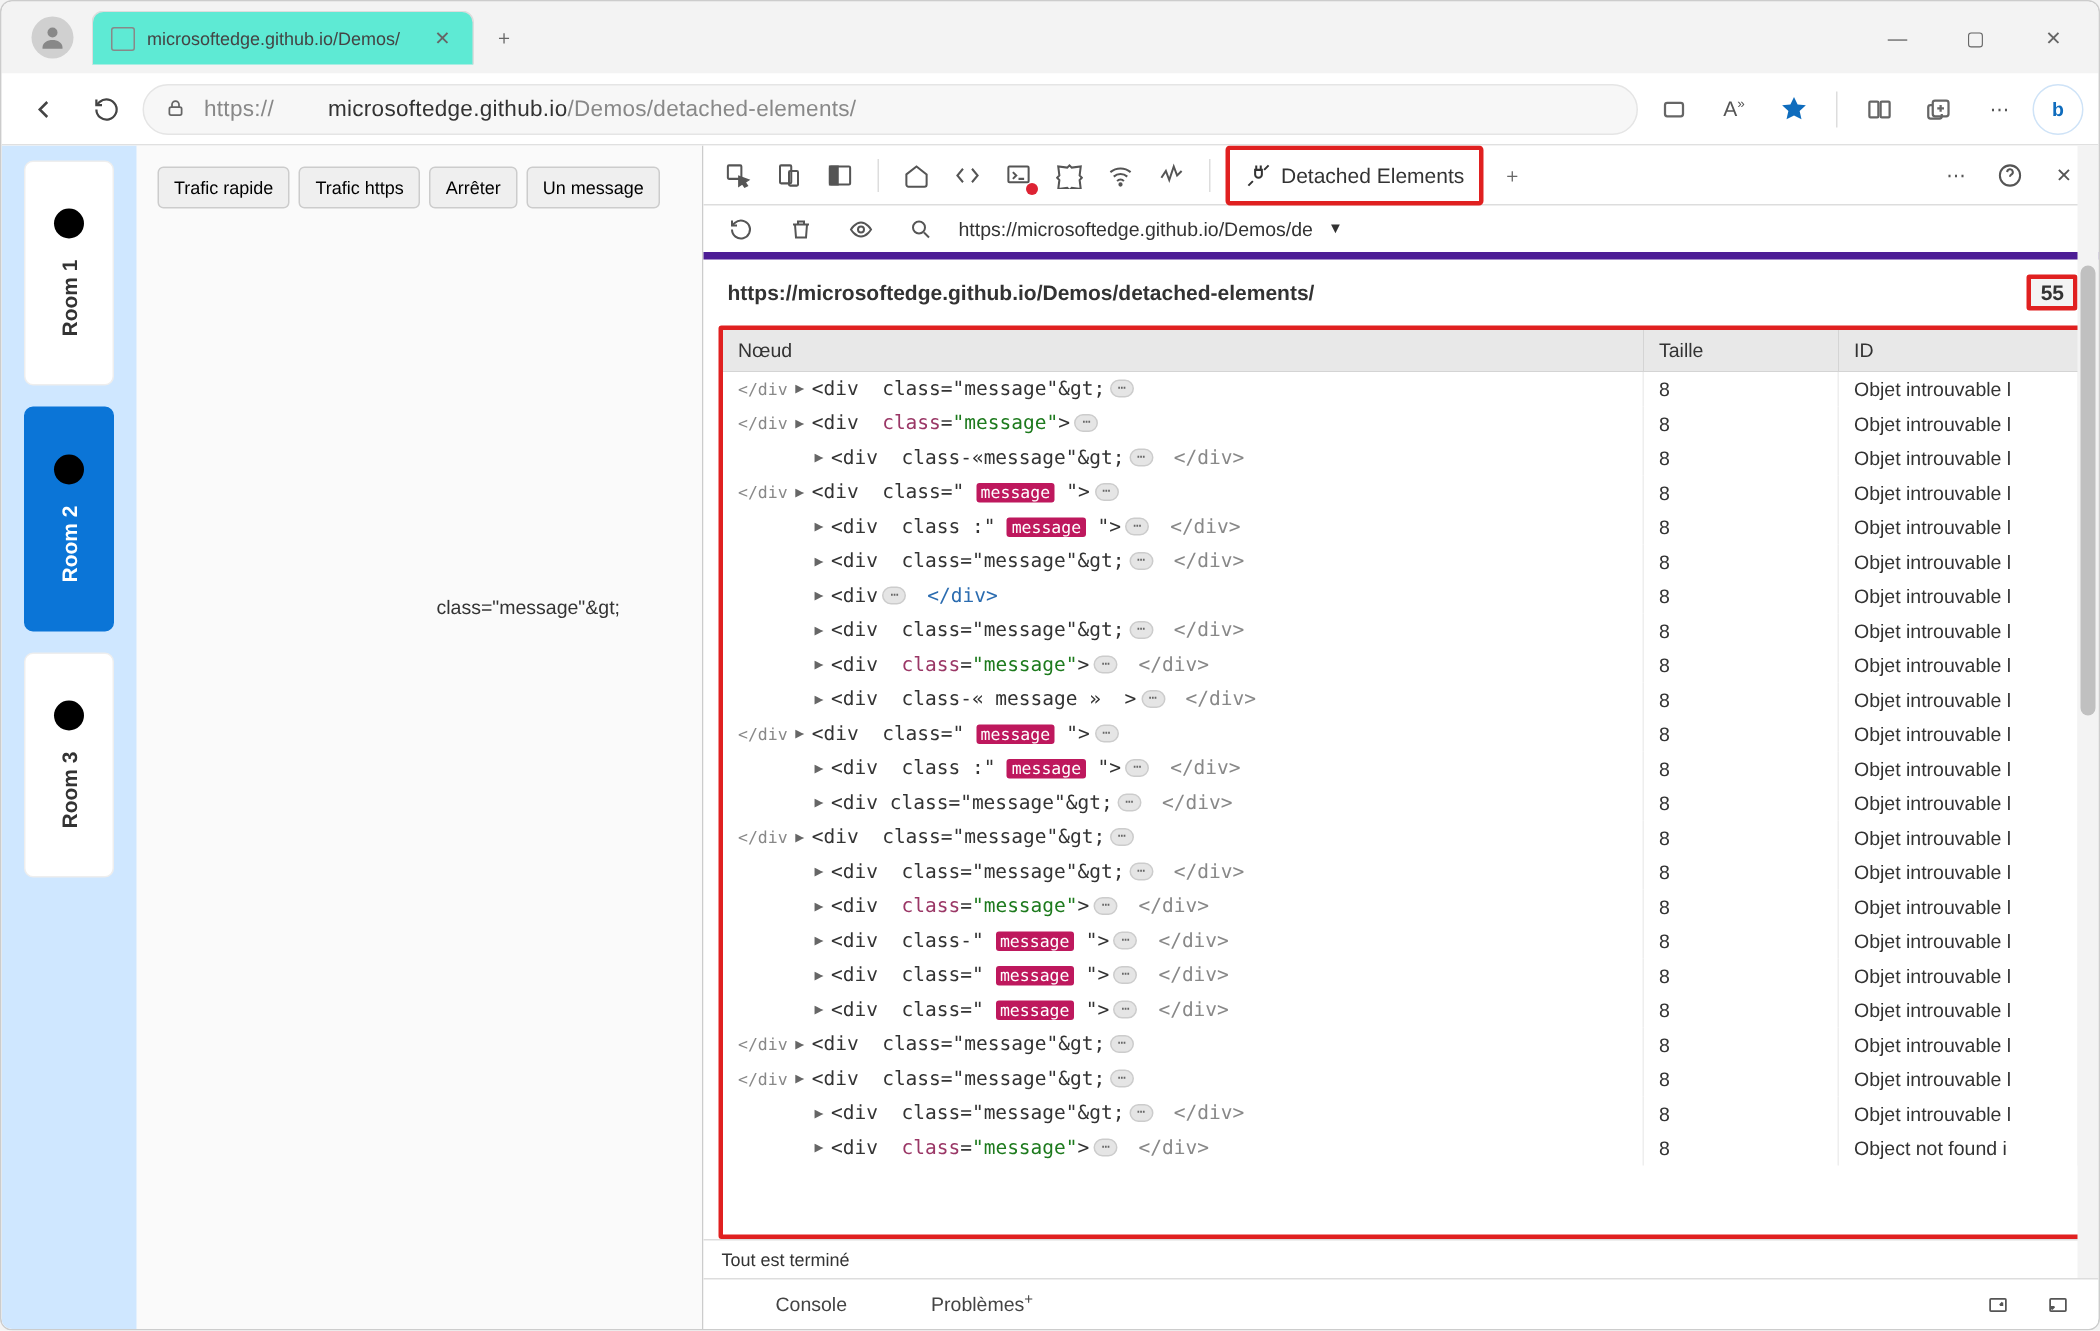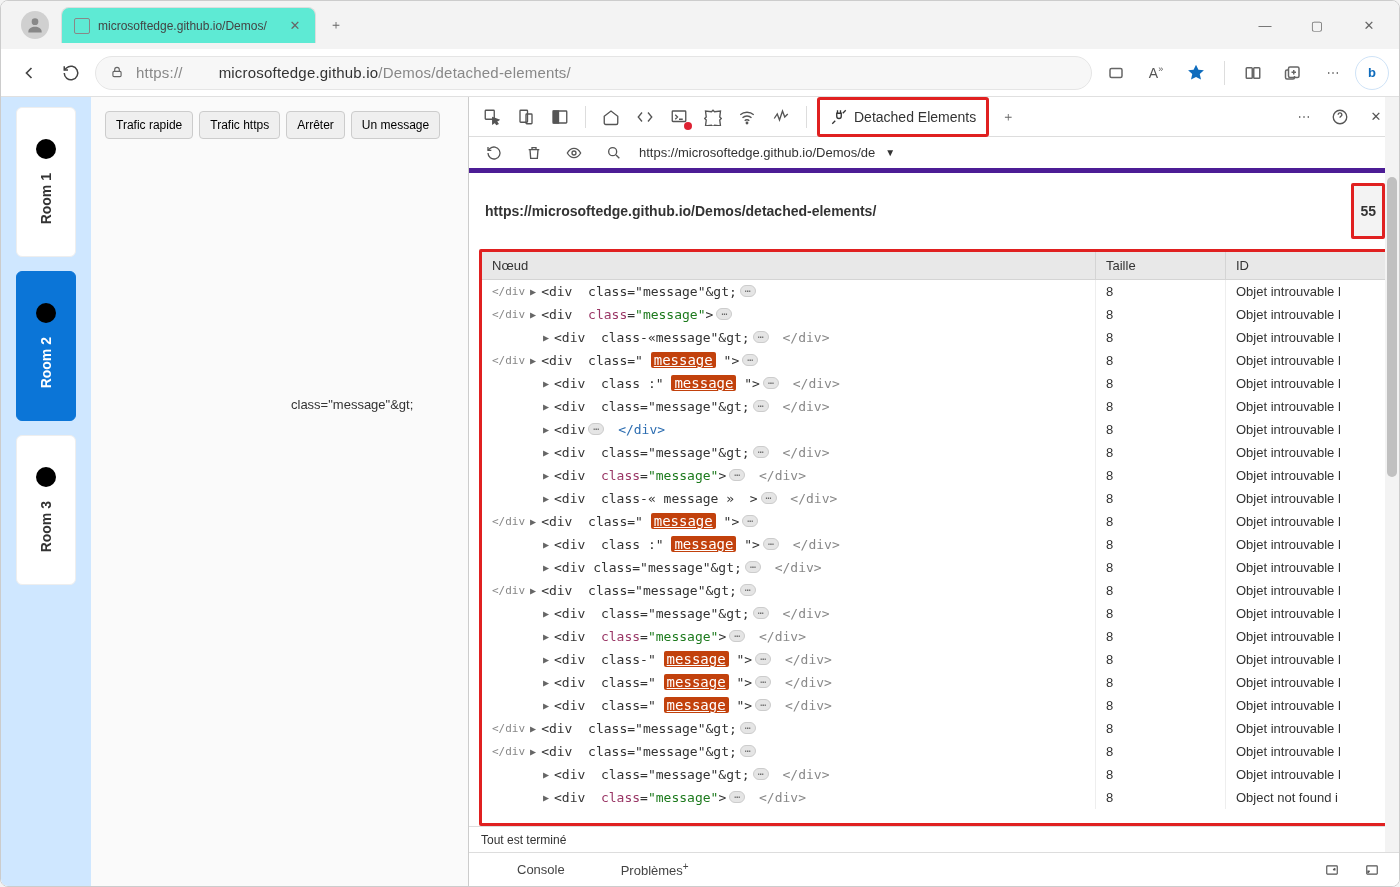--- a/index.html
+++ b/index.html
@@ -54,38 +54,38 @@
   .dt-tab.active-highlight { border: 3px solid #e02020; border-radius: 3px; height: 40px; }
   .dt-plus { width: 30px; height: 30px; display:flex;align-items:center;justify-content:center; color:#666; cursor:pointer;}
   .dt-right { margin-left: auto; display: flex; gap: 6px; }
 
   .dt-subbar { display: flex; align-items: center; height: 36px; border-bottom: 5px solid #4c1d95; padding: 0 10px; gap: 10px; color: #555; }
   .dt-subbar .url { font-size: 13px; color: #333; }
   .dropdown-caret { font-size: 10px; color: #333; }
 
   .dt-body { flex: 1; overflow: hidden; display:flex; flex-direction:column; }
   .panel-header { display: flex; align-items: center; padding: 10px 14px 10px 16px; font-size: 14px; font-weight: 600; }
-  .count-badge { margin-left: auto; border: 3px solid #e02020; padding: 17px 6px; font-weight: 600; font-size: 14px; border-radius: 2px; background: #f3f3f3; }
+  .count-badge { margin-left: auto; border: 3px solid #e02020; padding: 1px 6px; font-weight: 600; font-size: 14px; border-radius: 2px; background: #f3f3f3; }
 
   .table-wrap { margin: 0 10px 0 10px; border: 3px solid #e02020; border-radius: 2px; flex:1; overflow:hidden; position:relative;}
   .table-scroll { position:absolute; top:0; left:0; right:0; bottom:0; overflow-y:auto; }
   table.dt-table { width: 100%; border-collapse: collapse; font-size: 13px; }
   table.dt-table thead th { position: sticky; top:0; background: #e8e8e8; text-align: left; font-weight: 400; padding: 6px 10px; border-right: 1px solid #d4d4d4; border-bottom: 1px solid #d4d4d4; color:#333;}
   table.dt-table td { padding: 3px 10px; border-right: 1px solid #eee; white-space: nowrap; vertical-align: middle; height: 23px; }
   .col-node { width: auto; }
   .col-size { width: 130px; }
   .col-id { width: 160px; }
   .node-cell { display: flex; align-items: center; gap: 3px; font-family: Consolas, monospace; }
   .prefix { color: #888; font-size: 11px; min-width: 28px; text-align: right; }
   .arrow { color: #666; font-size: 10px; width: 10px; text-align:center; }
   .tag { color: #333; }
   .attrname { color: #9a3766; }
   .attrval { color: #1d7a1d; }
   .attrplain { color: #333; }
-  .hl { background: #c2410c; color: #fff; padding: 0 3px; border-radius: 2px; font-size: 14px; text-decoration: underline; }
+  .hl { background: #be185d; color: #fff; padding: 0 3px; border-radius: 2px; font-size: 11px; }
   .closing-plain { color: #888; }
   .badge { display:inline-flex; align-items:center; justify-content:center; width:16px; height:12px; background:#e5e5e5; border:1px solid #ccc; border-radius:6px; font-size:9px; color:#666; }
 
   
   .dt-status { height: 26px; border-top: 1px solid #ddd; display:flex; align-items:center; padding: 0 12px; font-size: 12px; color:#333; }
   .dt-drawer { height: 34px; border-top: 1px solid #ddd; display:flex; align-items:center; padding: 0 12px; gap: 20px; font-size: 13px; color:#444; }
   .dt-drawer .tabitem { cursor:pointer;margin-left:36px; }
   .dt-drawer .right { margin-left:auto; display:flex; gap:10px;}
 
   

